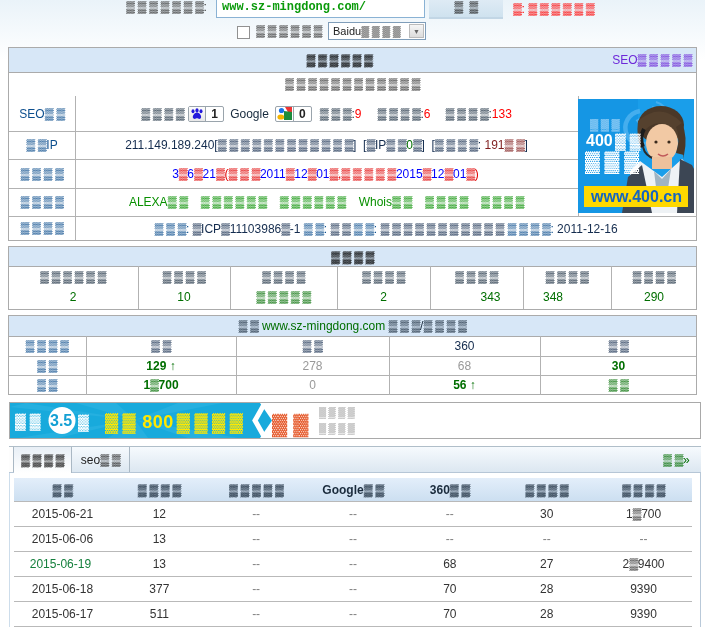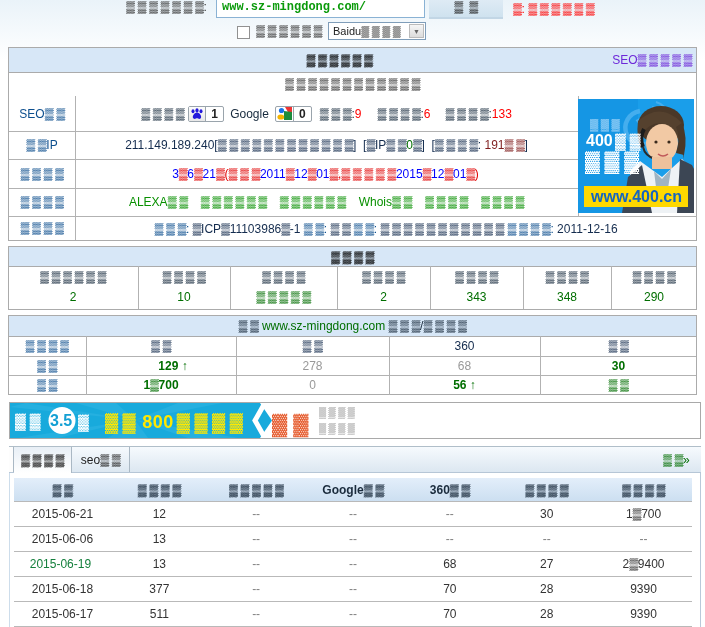--- a/index.html
+++ b/index.html
@@ -154,25 +154,25 @@
 <div class="abs ctr grn" style="left:230px;top:289px;width:107px;height:16px">
     <i class="z">▒▒▒▒▒</i>
   </div>
 <div class="abs ctr" style="left:337px;top:269px;width:93px;height:16px;color:#16293c">
     <i class="z">▒▒▒▒</i>
   </div>
 <div class="abs ctr grn" style="left:337px;top:289px;width:93px;height:16px">2</div>
 <div class="abs ctr" style="left:430px;top:269px;width:93px;height:16px;color:#16293c">
     <i class="z">▒▒▒▒</i>
   </div>
-<div class="abs ctr grn" style="left:430px;top:289px;width:93px;height:16px">343</div>
+<div class="abs ctr grn" style="left:444px;top:289px;width:93px;height:16px">343</div>
 <div class="abs ctr" style="left:523px;top:269px;width:88px;height:16px;color:#16293c">
     <i class="z">▒▒▒▒</i>
   </div>
-<div class="abs ctr grn" style="left:523px;top:289px;width:88px;height:16px">348</div>
+<div class="abs ctr grn" style="left:509px;top:289px;width:88px;height:16px">348</div>
 <div class="abs ctr" style="left:611px;top:269px;width:86px;height:16px;color:#16293c">
     <i class="z">▒▒▒▒</i>
   </div>
 <div class="abs ctr grn" style="left:611px;top:289px;width:86px;height:16px">290</div>
 <div class="abs" style="left:8px;top:315px;width:689px;height:80px;border:1px solid #ababab;box-sizing:border-box;background:#fff"></div>
 <div class="abs band" style="left:9px;top:316px;width:687px;height:20px"></div>
 <div class="abs" style="left:0;top:319px;width:705px;text-align:center;color:#1a2b3c"><i class="z">▒▒</i> <span class="grn">www.sz-mingdong.com</span> <i class="z">▒▒▒</i>/<i class="z">▒▒▒▒</i></div>
 <div class="abs" style="left:9px;top:336px;width:687px;height:1px;background:#ababab"></div>
 <div class="abs" style="left:9px;top:356px;width:687px;height:1px;background:#b2b2b2"></div>
 <div class="abs" style="left:9px;top:375px;width:687px;height:1px;background:#b2b2b2"></div>
@@ -189,21 +189,21 @@
 <div class="abs ctr nav" style="left:236px;top:336px;width:153px;height:20px;font-weight:normal">
     <i class="z">▒▒</i>
   </div>
 <div class="abs ctr nav" style="left:389px;top:336px;width:151px;height:20px;font-weight:normal">360</div>
 <div class="abs ctr nav" style="left:540px;top:336px;width:157px;height:20px;font-weight:normal">
     <i class="z">▒▒</i>
   </div>
 <div class="abs ctr blu" style="left:8px;top:356px;width:78px;height:19px;font-weight:normal">
     <i class="z">▒▒</i>
   </div>
-<div class="abs ctr grn" style="left:98px;top:356px;width:150px;height:19px;font-weight:bold">129 ↑</div>
+<div class="abs ctr grn" style="left:86px;top:356px;width:150px;height:19px;font-weight:bold">129 ↑</div>
 <div class="abs ctr gry" style="left:236px;top:356px;width:153px;height:19px;font-weight:normal">278</div>
 <div class="abs ctr gry" style="left:389px;top:356px;width:151px;height:19px;font-weight:normal">68</div>
 <div class="abs ctr grn" style="left:540px;top:356px;width:157px;height:19px;font-weight:bold">30</div>
 <div class="abs ctr blu" style="left:8px;top:375px;width:78px;height:19px;font-weight:normal">
     <i class="z">▒▒</i>
   </div>
 <div class="abs ctr grn" style="left:86px;top:375px;width:150px;height:19px;font-weight:bold">1<i class="z">▒</i>700</div>
 <div class="abs ctr gry" style="left:236px;top:375px;width:153px;height:19px;font-weight:normal">0</div>
 <div class="abs ctr grn" style="left:389px;top:375px;width:151px;height:19px;font-weight:bold">56 ↑</div>
 <div class="abs ctr grn" style="left:540px;top:375px;width:157px;height:19px;font-weight:normal">

